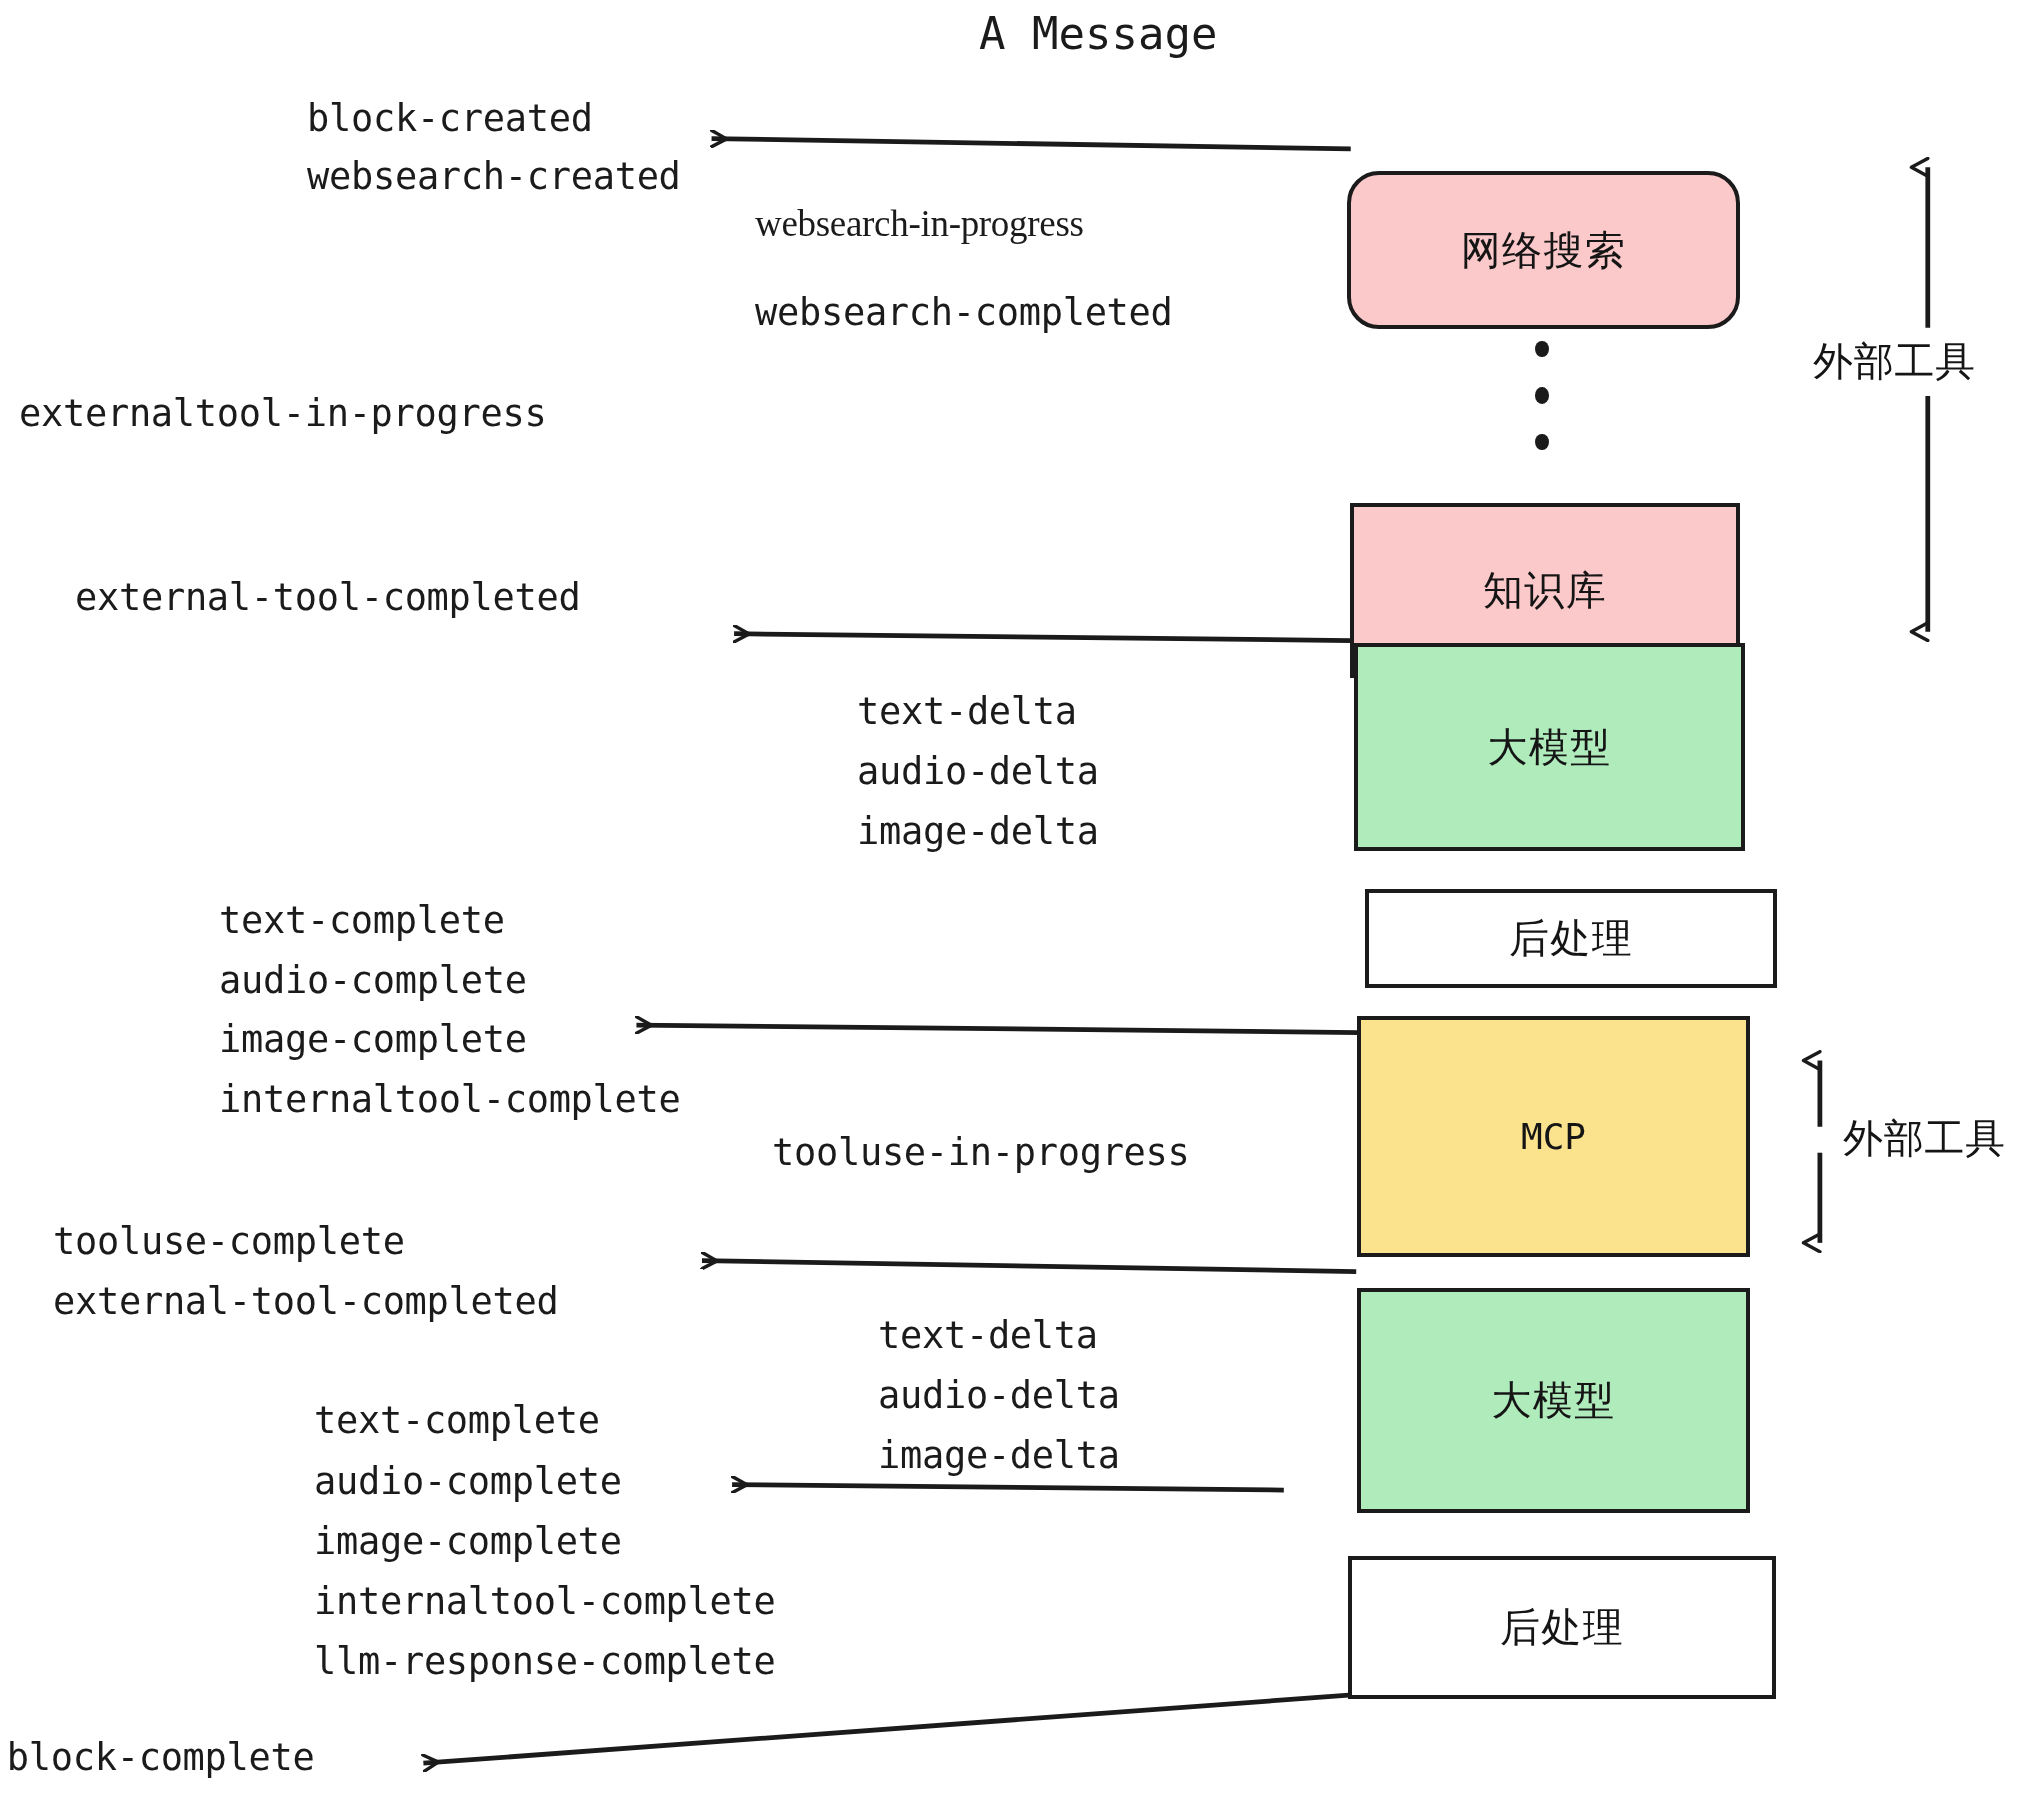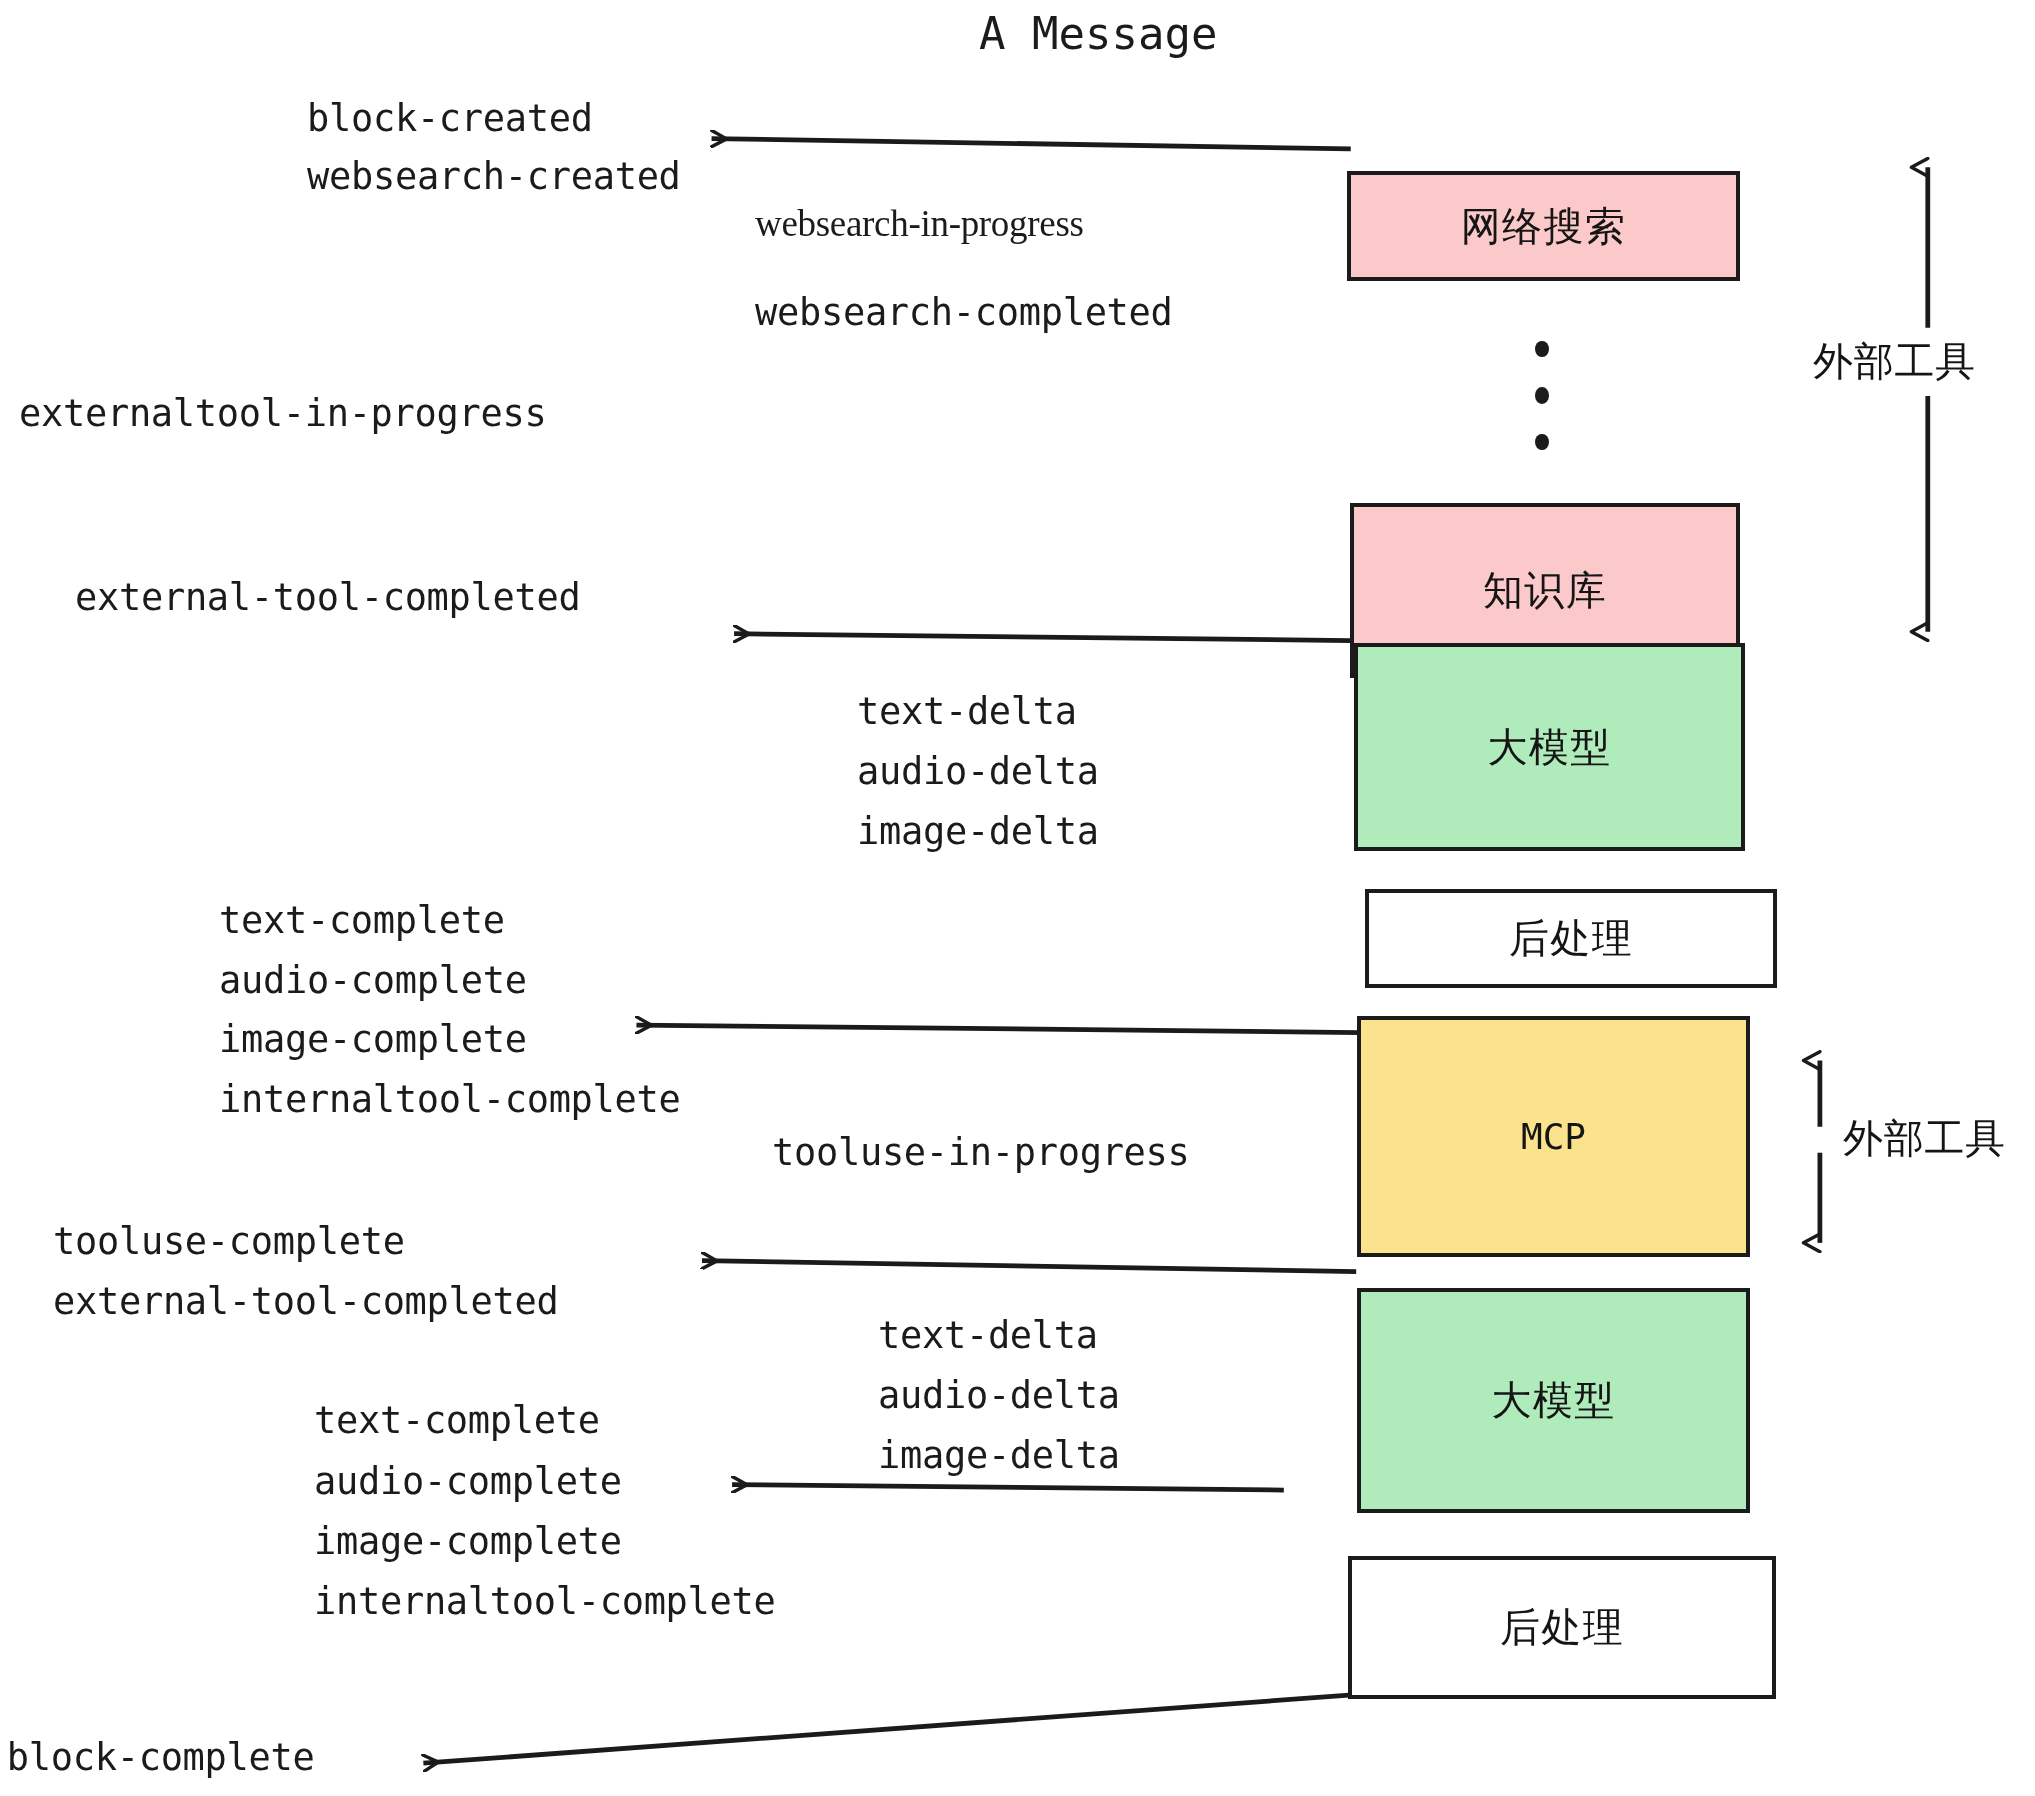--- a/index.html
+++ b/index.html
@@ -121,21 +121,21 @@
     </g>
 
     <g>
       <line x1="2665" y1="1650" x2="2665" y2="1553" stroke="#1b1b1b" stroke-width="7" marker-end="url(#ahu)"></line>
       <line x1="2665" y1="1688" x2="2665" y2="1820" stroke="#1b1b1b" stroke-width="7" marker-end="url(#ahd)"></line>
     </g>
   </svg>
 
   <div class="title" style="left:979px;top:12.3px;">A Message</div>
 
-  <div class="node" style="left:1347px;top:171px;width:393px;height:110px;background:#fbc9c9;">
+  <div class="node" style="left:1347px;top:171px;width:393px;height:158px;background:#fbc9c9;border-radius:32px;">
     <span>网络搜索</span>
   </div>
 
   <div class="dots" style="left:1535px;top:341px;width:13.7px;height:109px;">
     <i></i>
     <i></i>
     <i></i>
   </div>
 
   <div class="node" style="left:1350px;top:503px;width:390px;height:175px;background:#fbc9c9;">
@@ -208,17 +208,18 @@
   <div class="evt" style="left:878px;top:1437px;">image-delta</div>
 
   <div class="evt" style="left:314px;top:1402px;">text-complete</div>
 
   <div class="evt" style="left:314px;top:1463px;">audio-complete</div>
 
   <div class="evt" style="left:314px;top:1523px;">image-complete</div>
 
   <div class="evt" style="left:314px;top:1583px;">internaltool-complete</div>
 
+  <div class="evt" style="left:314px;top:1643px;">llm-response-complete</div>
 
   <div class="evt" style="left:6.8px;top:1739px;">block-complete</div>
 
 </div>
 
 
 </body></html>

